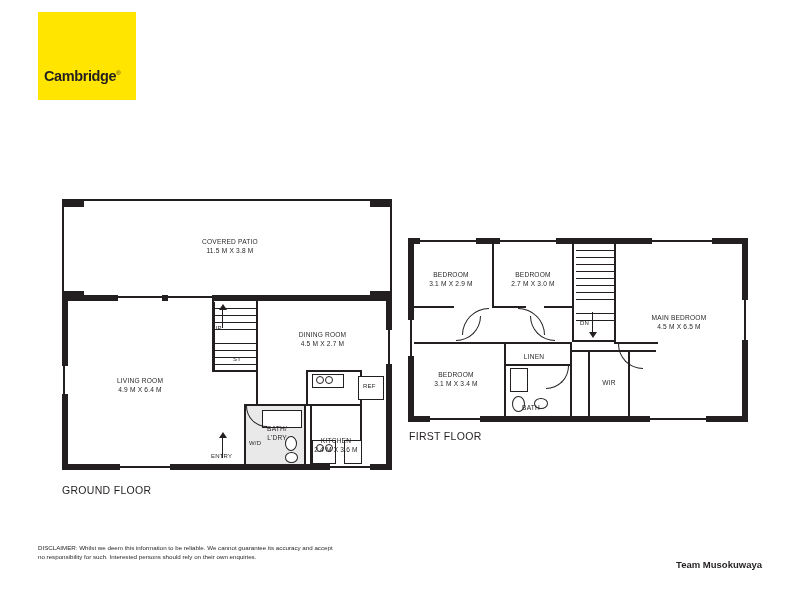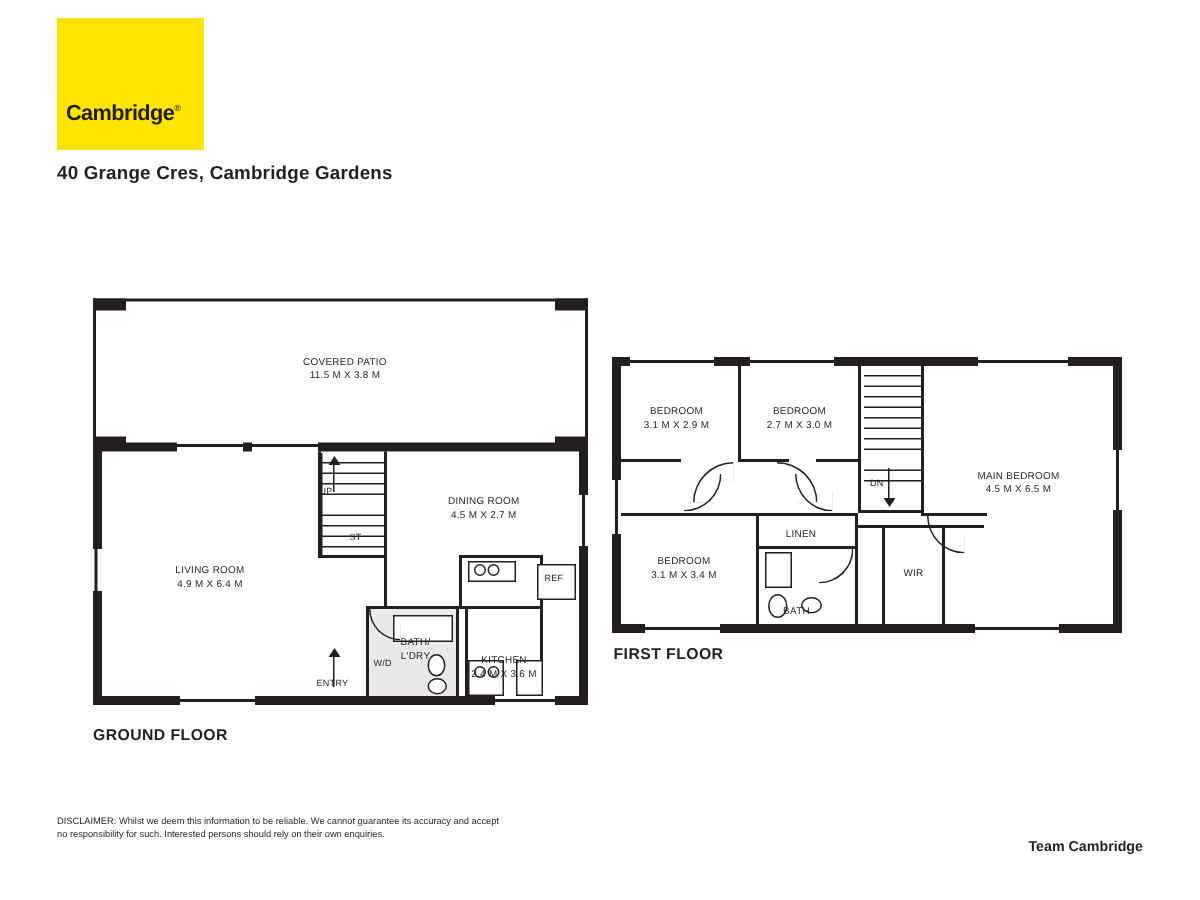--- a/index.html
+++ b/index.html
@@ -68,21 +68,21 @@
     line-height: 9px;
     letter-spacing: 0.2px;
     color: #231f20;
     white-space: nowrap;
   }
   .room-label .nm { font-weight: normal; }
   .room-label .dim { font-weight: normal; }
   .floor-title {
     position: absolute;
     font-size: 10.5px;
-    font-weight: bold;
+    font-weight: normal;
     letter-spacing: 0.3px;
     color: #231f20;
   }
   .tiny {
     position: absolute;
     font-size: 6px;
     letter-spacing: 0.2px;
     color: #231f20;
     white-space: nowrap;
   }
@@ -134,21 +134,20 @@
     text-align: right;
   }
 </style>
 </head>
 <body>
 
 <div class="page">
 
   <div class="brand-box"></div>
   <div class="brand-logo"><span>Cambridge</span><span class="reg">®</span></div>
-  <div class="title">40 Grange Cres, Cambridge Gardens</div>
 
   <div class="thin" style="left:62px; top:199px; width:330px; height:2px;"></div>
   <div class="thin" style="left:62px; top:199px; width:2px; height:100px;"></div>
   <div class="thin" style="left:390px; top:199px; width:2px; height:100px;"></div>
 
   <div class="wall" style="left:62px; top:199px; width:22px; height:8px;"></div>
   <div class="wall" style="left:370px; top:199px; width:22px; height:8px;"></div>
   <div class="wall" style="left:62px; top:291px; width:22px; height:8px;"></div>
   <div class="wall" style="left:370px; top:291px; width:22px; height:8px;"></div>
 
@@ -333,15 +332,15 @@
   <div class="room-label" style="left:508px; top:403px; width:46px;">
     <span class="nm">BATH</span>
   </div>
   <div class="room-label" style="left:592px; top:378px; width:34px;">
     <span class="nm">WIR</span>
   </div>
 
   <div class="floor-title" style="left:409px; top:430px;">FIRST FLOOR</div>
 
   <div class="disclaimer">DISCLAIMER: Whilst we deem this information to be reliable. We cannot guarantee its accuracy and accept no responsibility for such. Interested persons should rely on their own enquiries.</div>
-  <div class="agent">Team Cambridge</div>
+  <div class="agent">Team Musokuwaya</div>
 
 </div>
 
 </body></html>

